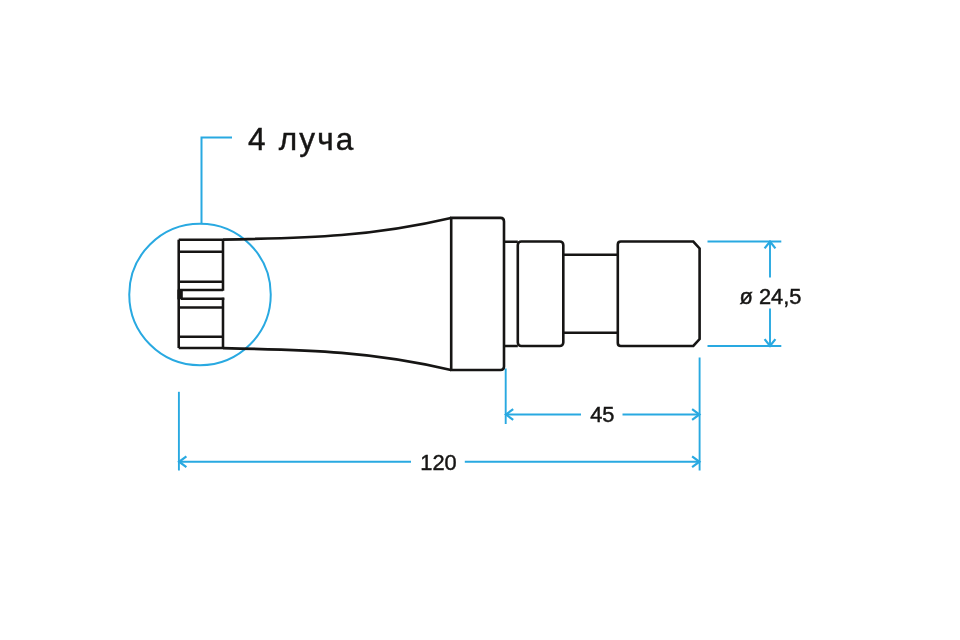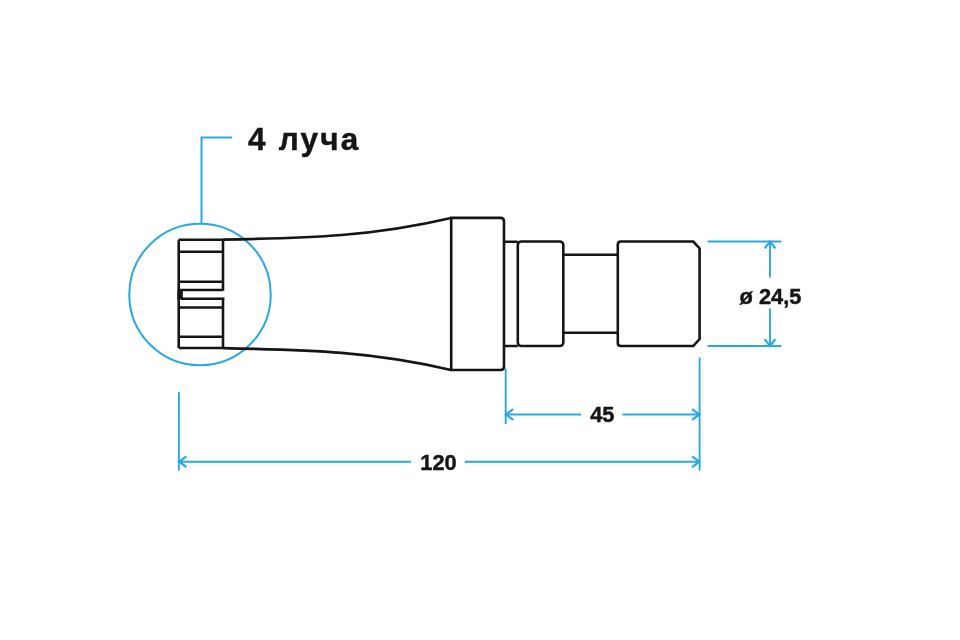--- a/index.html
+++ b/index.html
@@ -1,16 +1,16 @@
 <!DOCTYPE html>
 <html><head>
 <meta charset="utf-8">
 <style>
   html,body{margin:0;padding:0;background:#ffffff;}
-  .wrap{width:844px;height:640px;position:relative;background:#fff;overflow:hidden;font-weight:bold;}
+  .wrap{width:844px;height:640px;position:relative;background:#fff;overflow:hidden;}
   text{font-family:"Liberation Sans",sans-serif;fill:#161514;stroke:#161514;stroke-width:0.45px;}
 </style>
 </head>
 <body>
 <div class="wrap">
 <svg width="960" height="640" viewBox="0 0 960 640" xmlns="http://www.w3.org/2000/svg">
 
   <rect x="0" y="0" width="960" height="640" fill="#ffffff"></rect>
 
   <circle cx="200" cy="294.5" r="70.75" fill="none" stroke="#29a9e1" stroke-width="2"></circle>

